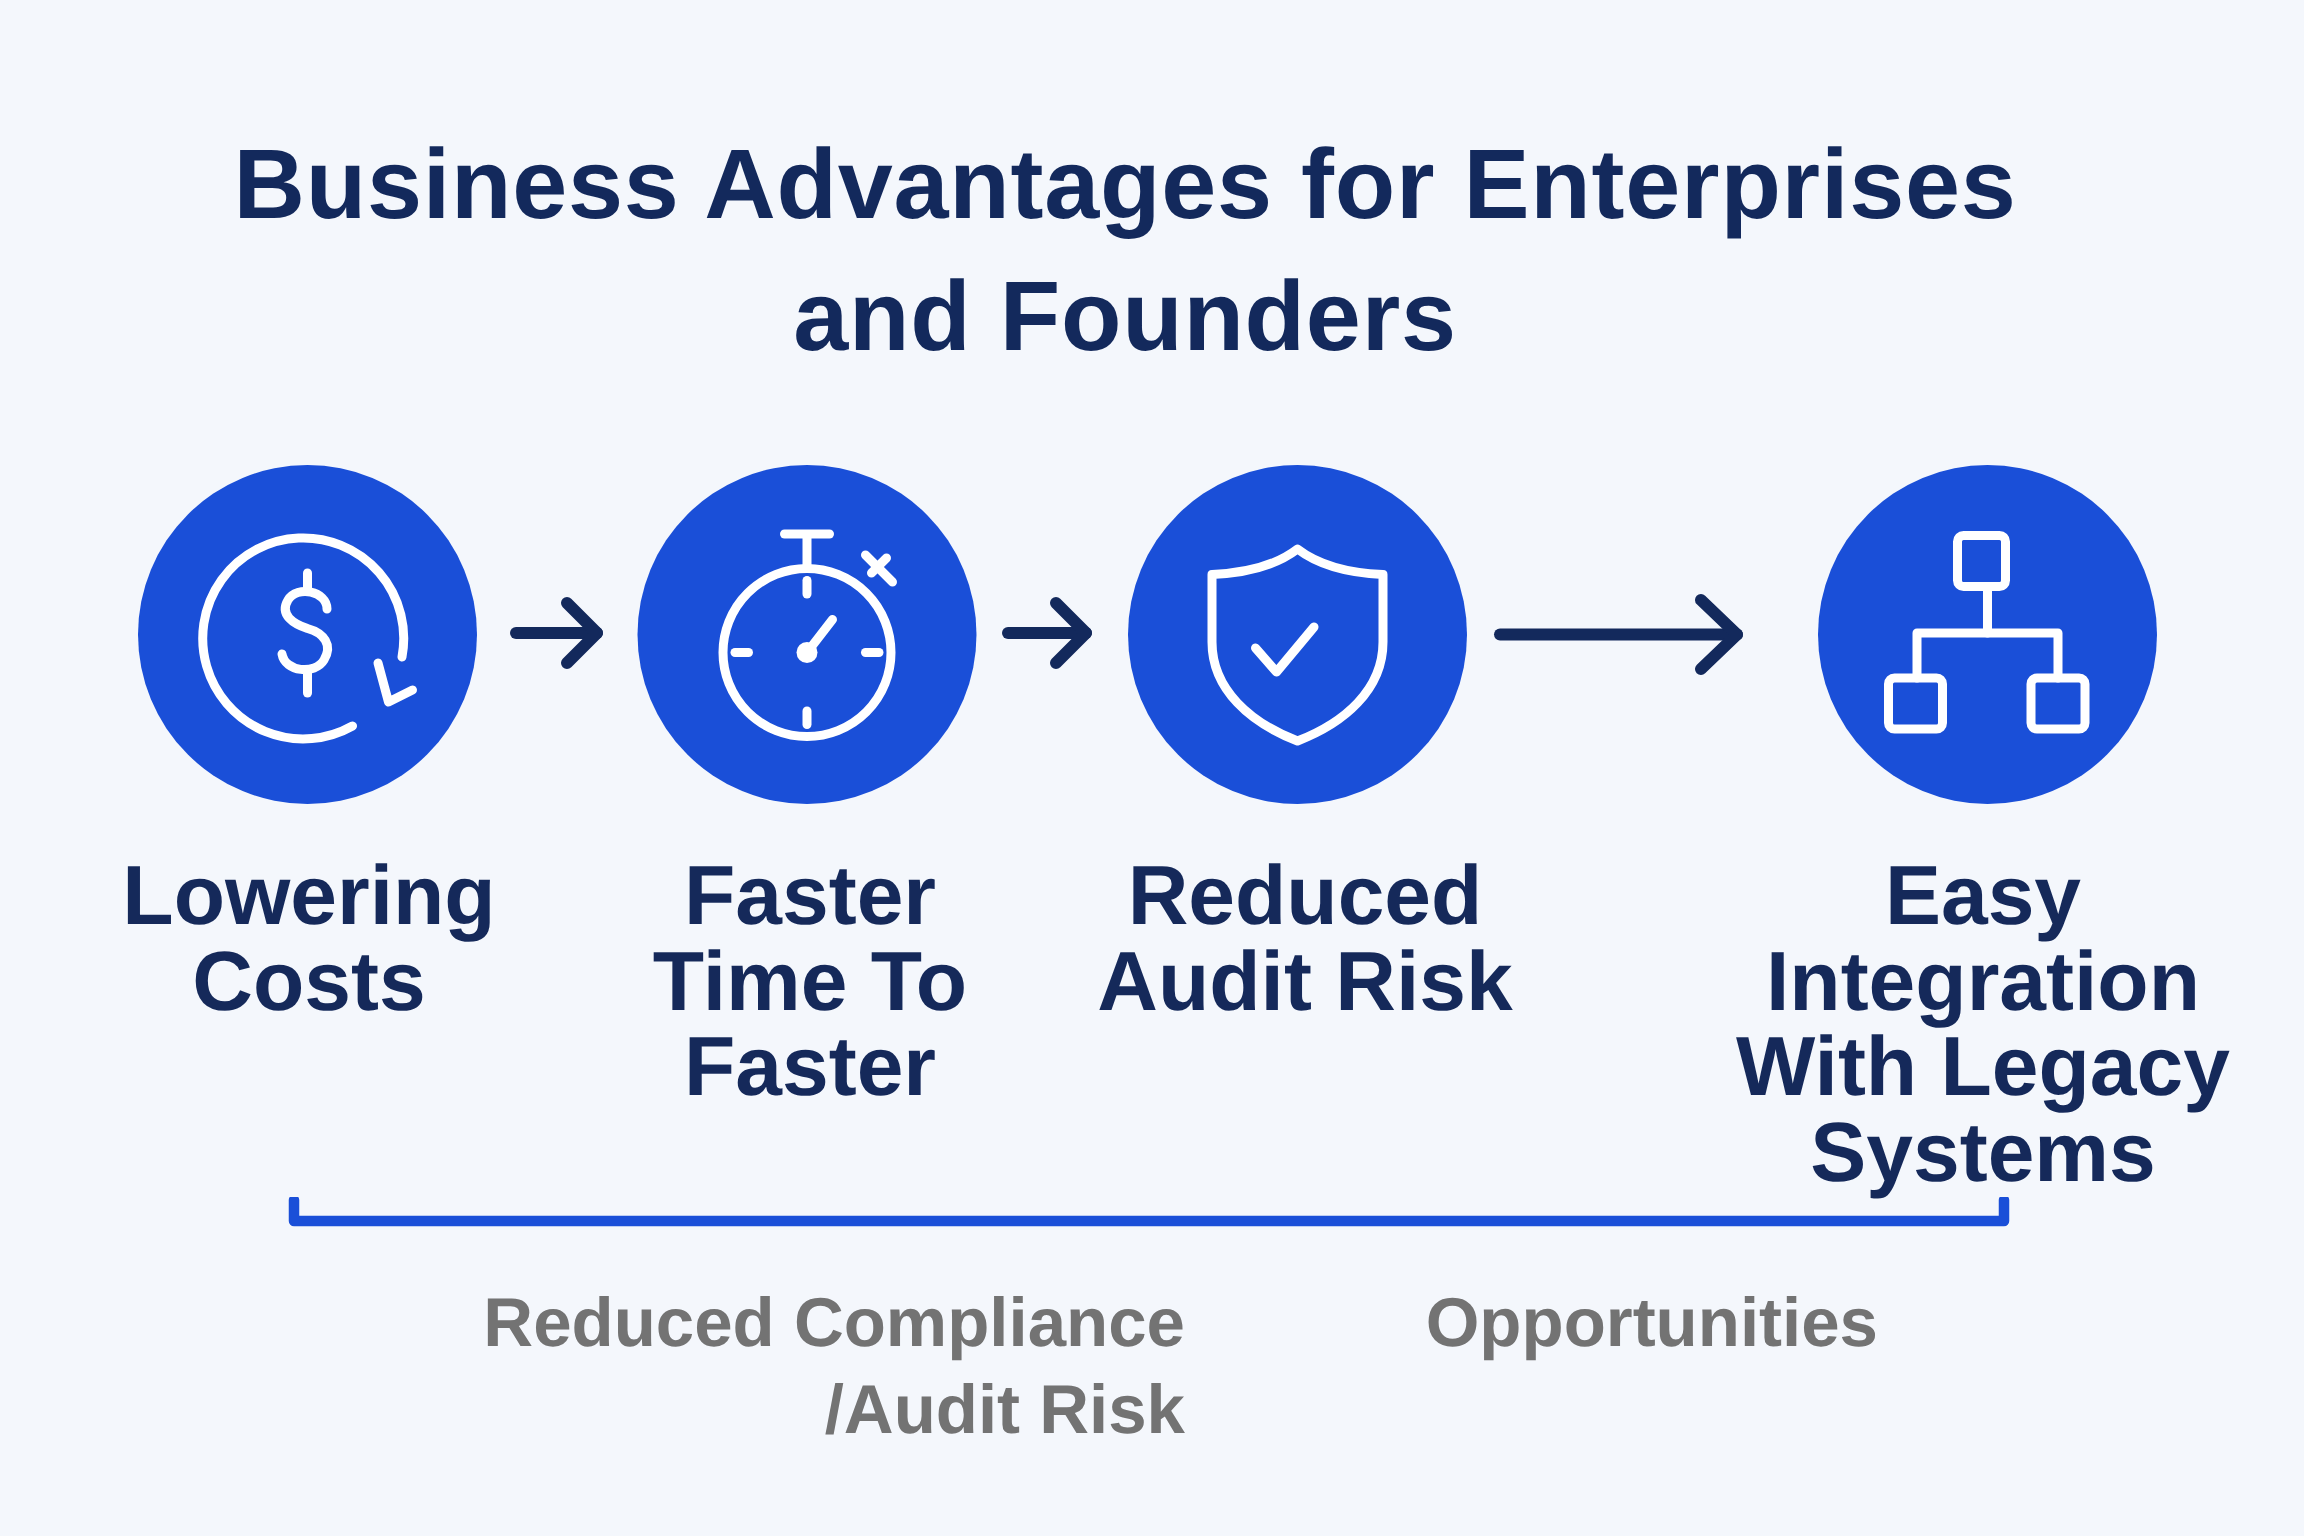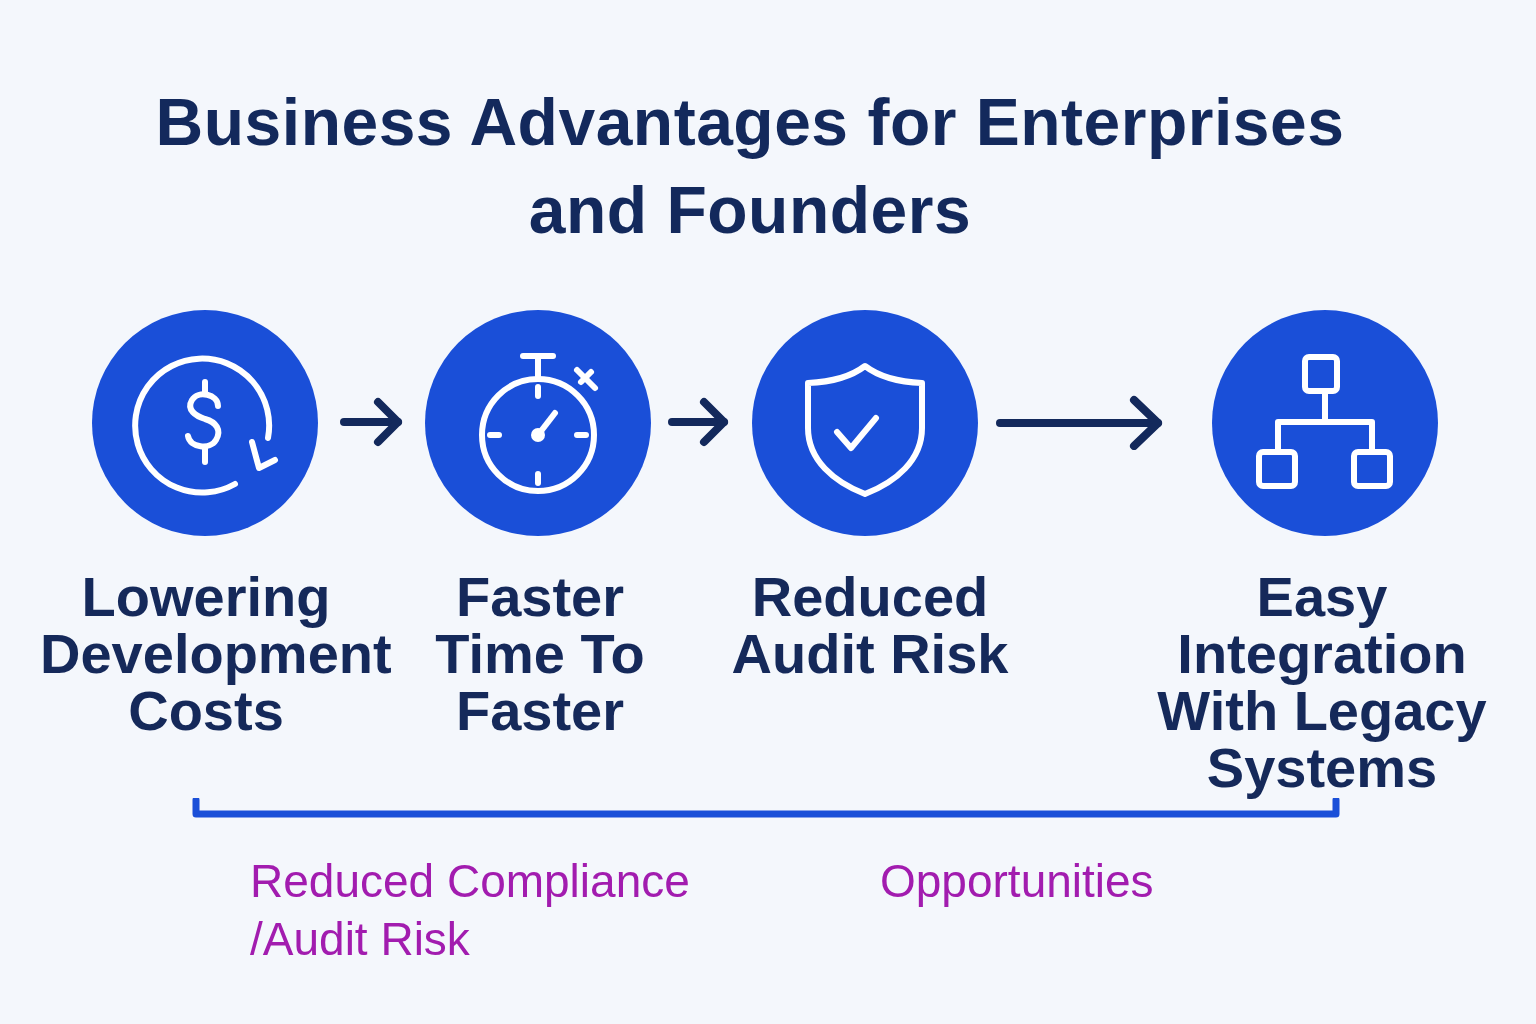--- a/index.html
+++ b/index.html
@@ -24,22 +24,22 @@
   .arrow { position: absolute; }
   .label {
     position: absolute; text-align: center; font-weight: 700;
     font-size: 56px; line-height: 57px; color: #15295a;
   }
   .label span { display: block; }
   .bracket {
     position: absolute; left: 192px; top: 798px; width: 1148px; height: 22px;
   }
   .bottom-label {
-    position: absolute; text-align: left; font-weight: 400;
-    font-size: 46px; line-height: 58px; color: #a21caf;
+    position: absolute; text-align: right; font-weight: 700;
+    font-size: 46px; line-height: 58px; color: #737373;
   }
   .bottom-label span { display: block; }
 </style>
 </head>
 <body>
 
 <div class="title">
   <span>Business Advantages for Enterprises</span>
   <span>and Founders</span>
 </div>
@@ -111,21 +111,20 @@
       <line x1="113" y1="81" x2="113" y2="112"></line>
       <polyline points="66,142 66,112 160,112 160,142"></polyline>
       <rect x="47" y="142" width="36" height="34" rx="4"></rect>
       <rect x="142" y="142" width="36" height="34" rx="4"></rect>
     </g>
   </svg>
 </div>
 
 <div class="label" style="left:40px; top:568px; width:332px;">
   <span>Lowering</span>
-  <span>Development</span>
   <span>Costs</span>
 </div>
 <div class="label" style="left:400px; top:568px; width:280px;">
   <span>Faster</span>
   <span>Time To</span>
   <span>Faster</span>
 </div>
 <div class="label" style="left:705px; top:568px; width:330px;">
   <span>Reduced</span>
   <span>Audit Risk</span>

